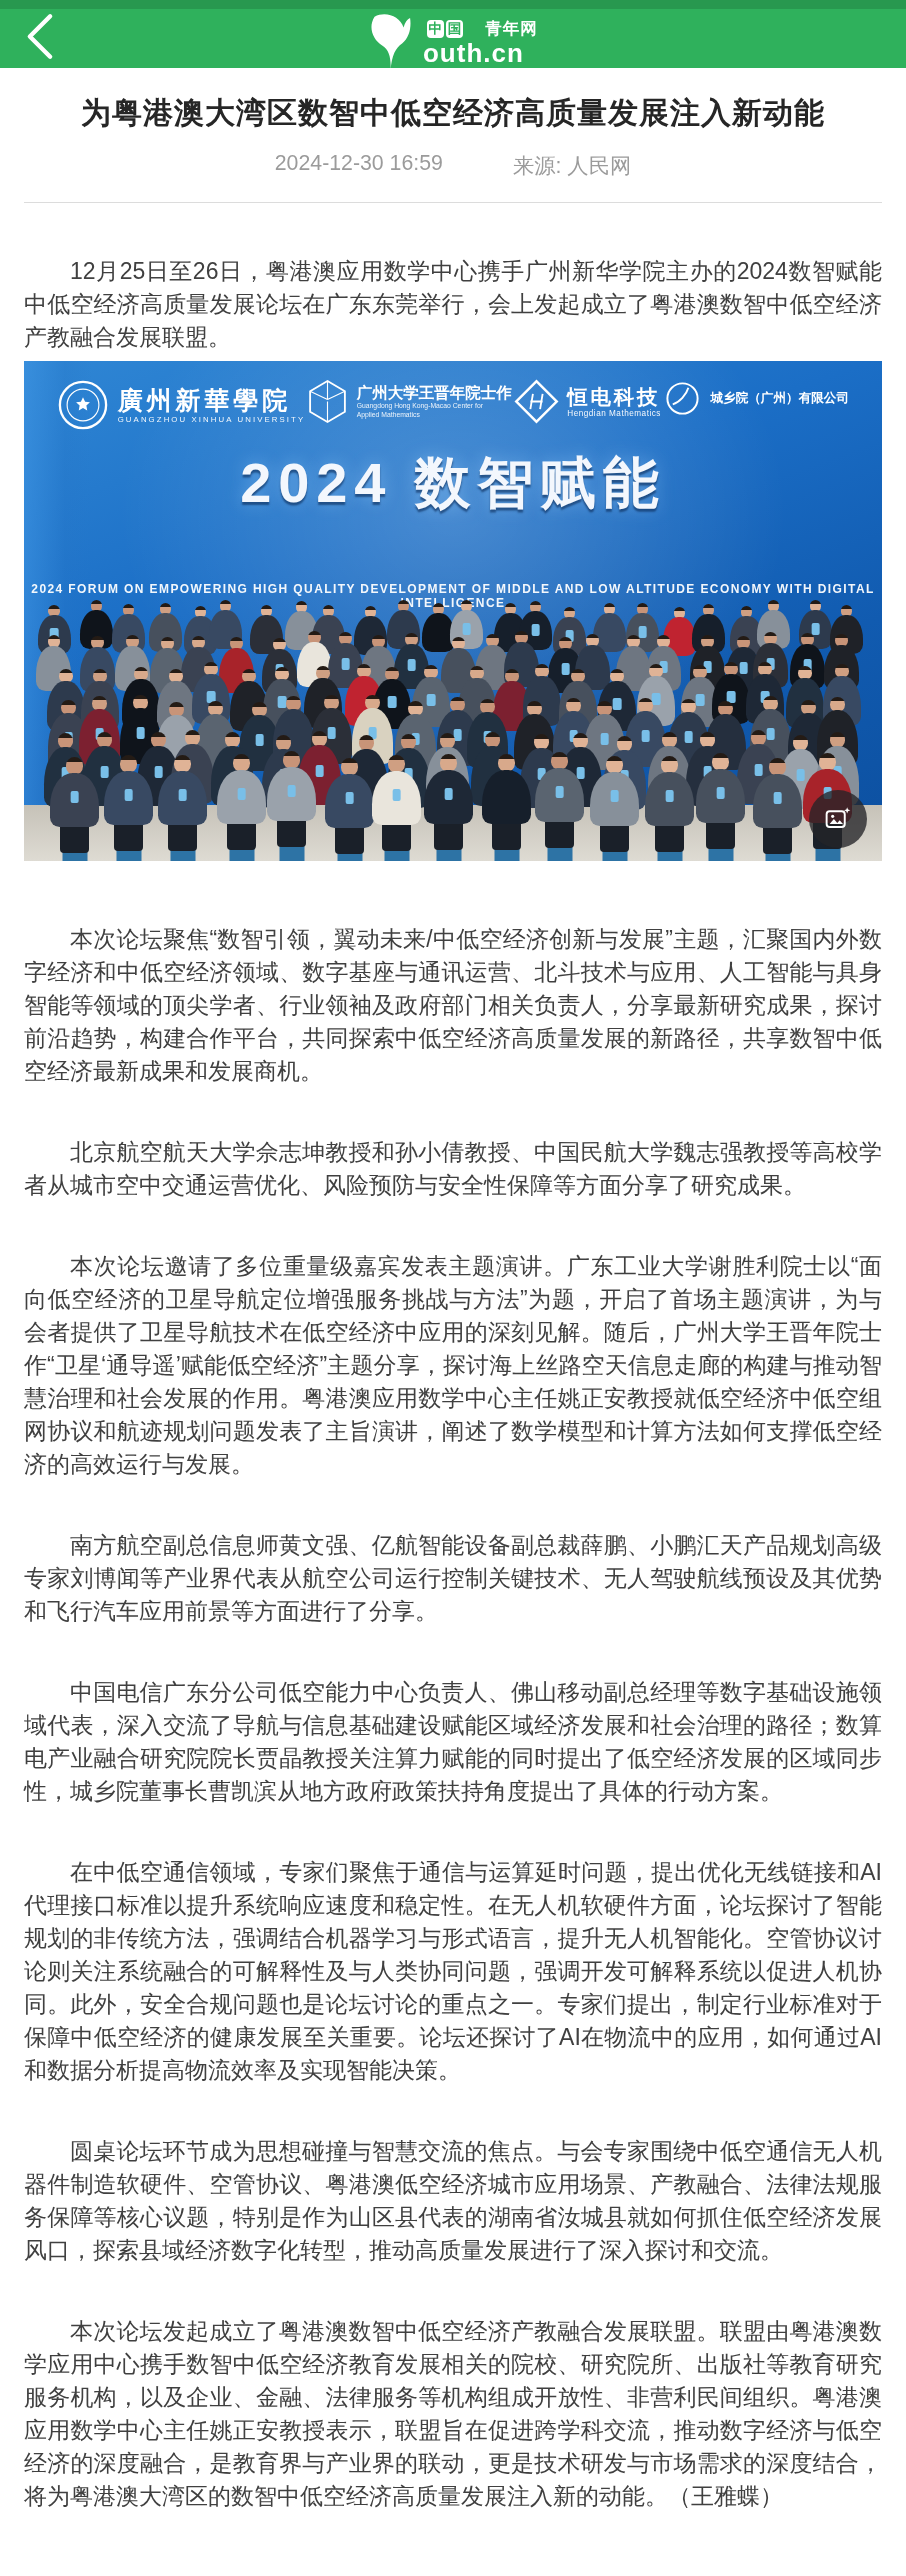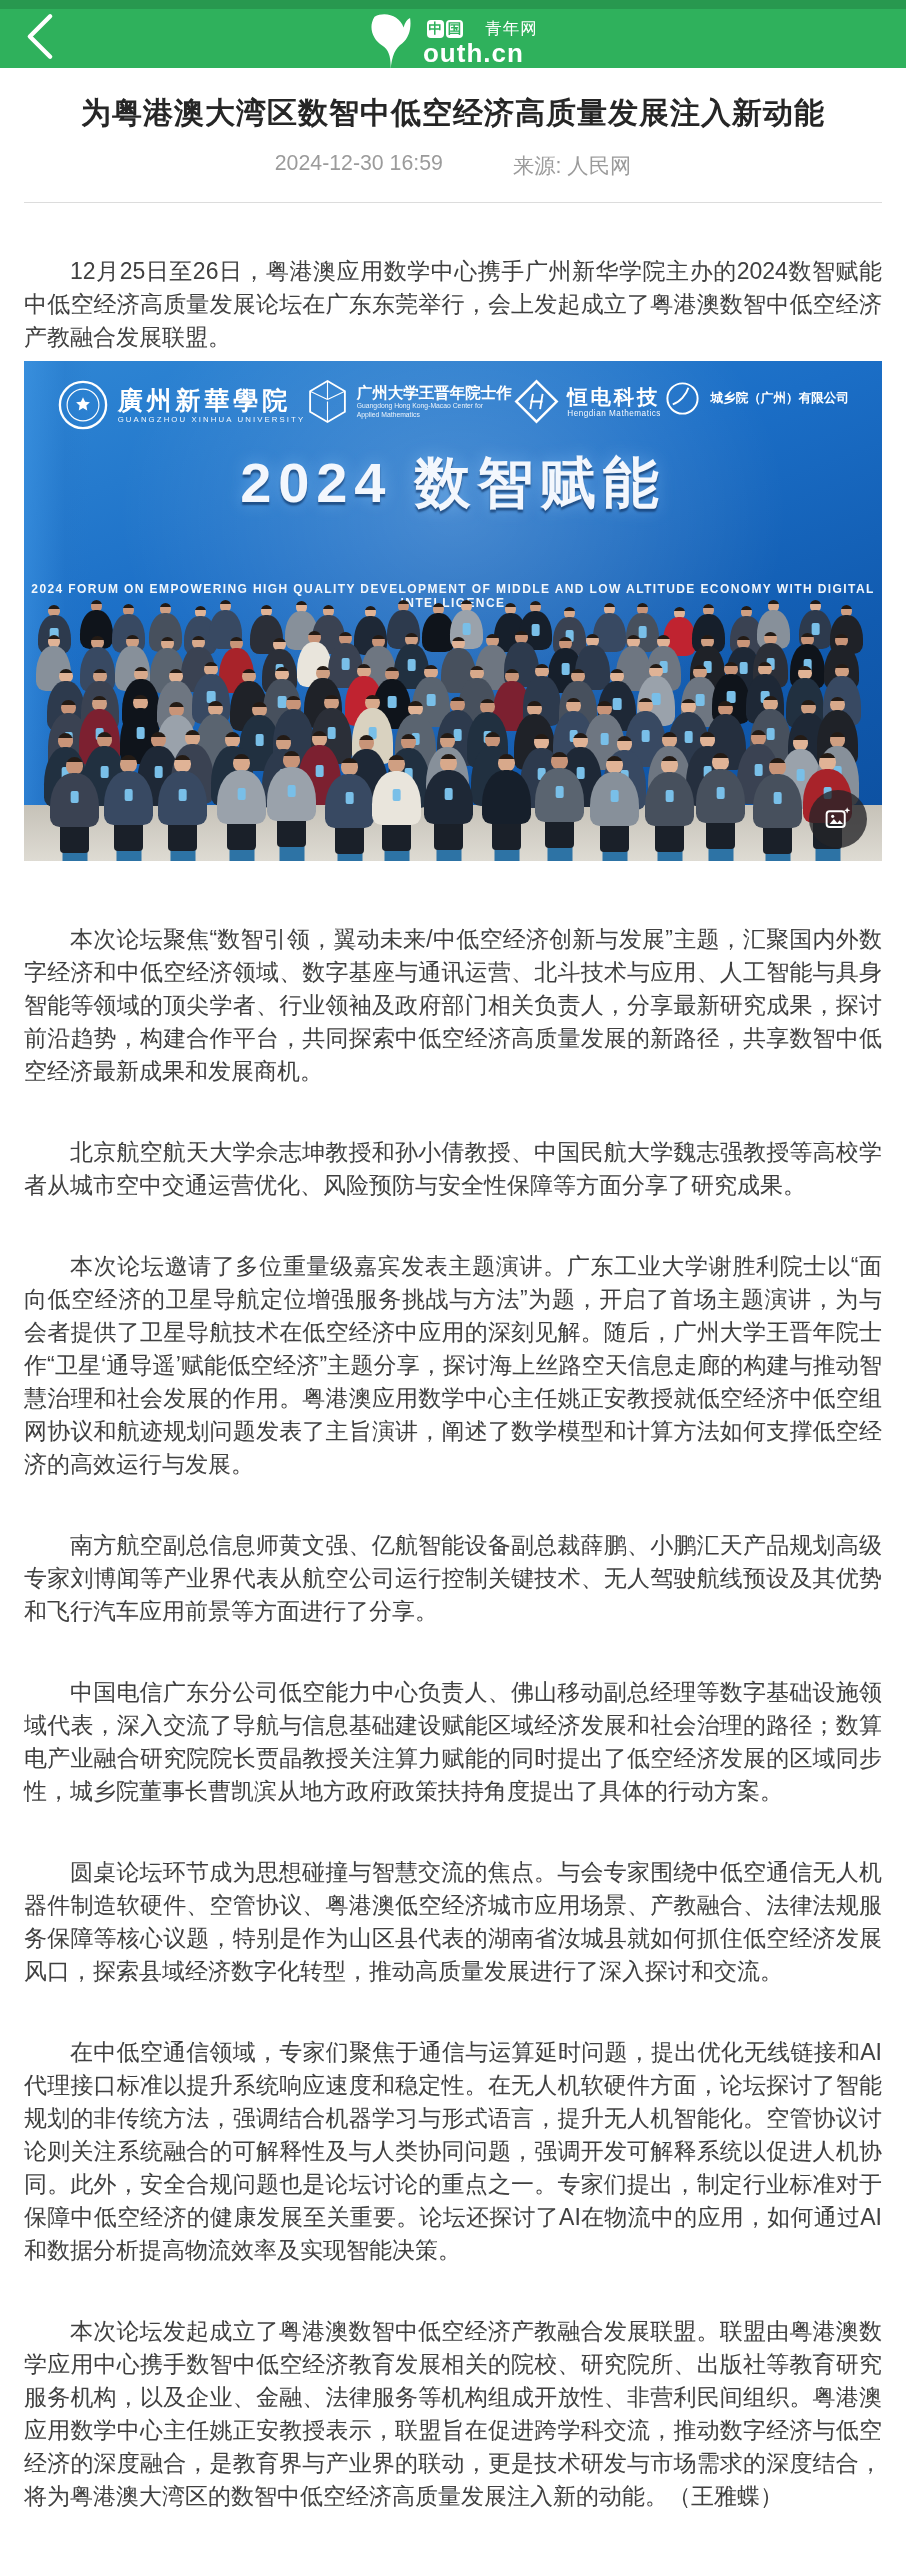--- a/index.html
+++ b/index.html
@@ -41,21 +41,21 @@
     cursor:pointer;
   }
   .logo-leaf{margin-right:-11.6px;margin-bottom:-3.9px;}
   .logo-col{display:flex;flex-direction:column;align-items:flex-start;}
   .logo-cn{display:flex;align-items:center;gap:1.9px;margin-left:25px;}
   .logo-cn .box{
     background:#fff;color:var(--green);
     font-weight:bold;font-size:13.6px;line-height:15.5px;
     padding:1px 1.9px;border-radius:3.9px;
   }
-  .logo-cn .rest{color:#fff;font-weight:normal;font-size:16.5px;letter-spacing:1px;margin-left:20px;}
+  .logo-cn .rest{color:#fff;font-weight:bold;font-size:16.5px;letter-spacing:1px;margin-left:20px;}
   .logo-en{color:#fff;font-weight:bold;font-size:26px;letter-spacing:1px;line-height:27px;margin-left:21.3px;}
   
   .title{
     margin:25px 39px 0;
     text-align:center;
     font-size:30px;line-height:39px;
     font-weight:bold;color:#262626;
     letter-spacing:1px;
   }
   .meta{
@@ -928,19 +928,19 @@
       </button>
     </figure>
 
     <div class="after-caption"></div>
 
     <p>本次论坛聚焦“数智引领，翼动未来/中低空经济创新与发展”主题，汇聚国内外数字经济和中低空经济领域、数字基座与通讯运营、北斗技术与应用、人工智能与具身智能等领域的顶尖学者、行业领袖及政府部门相关负责人，分享最新研究成果，探讨前沿趋势，构建合作平台，共同探索中低空经济高质量发展的新路径，共享数智中低空经济最新成果和发展商机。</p>
     <p>北京航空航天大学佘志坤教授和孙小倩教授、中国民航大学魏志强教授等高校学者从城市空中交通运营优化、风险预防与安全性保障等方面分享了研究成果。</p>
     <p>本次论坛邀请了多位重量级嘉宾发表主题演讲。广东工业大学谢胜利院士以“面向低空经济的卫星导航定位增强服务挑战与方法”为题，开启了首场主题演讲，为与会者提供了卫星导航技术在低空经济中应用的深刻见解。随后，广州大学王晋年院士作“卫星‘通导遥’赋能低空经济”主题分享，探讨海上丝路空天信息走廊的构建与推动智慧治理和社会发展的作用。粤港澳应用数学中心主任姚正安教授就低空经济中低空组网协议和航迹规划问题发表了主旨演讲，阐述了数学模型和计算方法如何支撑低空经济的高效运行与发展。</p>
     <p>南方航空副总信息师黄文强、亿航智能设备副总裁薛鹏、小鹏汇天产品规划高级专家刘博闻等产业界代表从航空公司运行控制关键技术、无人驾驶航线预设及其优势和飞行汽车应用前景等方面进行了分享。</p>
     <p>中国电信广东分公司低空能力中心负责人、佛山移动副总经理等数字基础设施领域代表，深入交流了导航与信息基础建设赋能区域经济发展和社会治理的路径；数算电产业融合研究院院长贾晶教授关注算力赋能的同时提出了低空经济发展的区域同步性，城乡院董事长曹凯滨从地方政府政策扶持角度提出了具体的行动方案。</p>
+    <p>在中低空通信领域，专家们聚焦于通信与运算延时问题，提出优化无线链接和AI代理接口标准以提升系统响应速度和稳定性。在无人机软硬件方面，论坛探讨了智能规划的非传统方法，强调结合机器学习与形式语言，提升无人机智能化。空管协议讨论则关注系统融合的可解释性及与人类协同问题，强调开发可解释系统以促进人机协同。此外，安全合规问题也是论坛讨论的重点之一。专家们提出，制定行业标准对于保障中低空经济的健康发展至关重要。论坛还探讨了AI在物流中的应用，如何通过AI和数据分析提高物流效率及实现智能决策。</p>
     <p>圆桌论坛环节成为思想碰撞与智慧交流的焦点。与会专家围绕中低空通信无人机器件制造软硬件、空管协议、粤港澳低空经济城市应用场景、产教融合、法律法规服务保障等核心议题，特别是作为山区县代表的湖南省汝城县就如何抓住低空经济发展风口，探索县域经济数字化转型，推动高质量发展进行了深入探讨和交流。</p>
-    <p>在中低空通信领域，专家们聚焦于通信与运算延时问题，提出优化无线链接和AI代理接口标准以提升系统响应速度和稳定性。在无人机软硬件方面，论坛探讨了智能规划的非传统方法，强调结合机器学习与形式语言，提升无人机智能化。空管协议讨论则关注系统融合的可解释性及与人类协同问题，强调开发可解释系统以促进人机协同。此外，安全合规问题也是论坛讨论的重点之一。专家们提出，制定行业标准对于保障中低空经济的健康发展至关重要。论坛还探讨了AI在物流中的应用，如何通过AI和数据分析提高物流效率及实现智能决策。</p>
     <p>本次论坛发起成立了粤港澳数智中低空经济产教融合发展联盟。联盟由粤港澳数学应用中心携手数智中低空经济教育发展相关的院校、研究院所、出版社等教育研究服务机构，以及企业、金融、法律服务等机构组成开放性、非营利民间组织。粤港澳应用数学中心主任姚正安教授表示，联盟旨在促进跨学科交流，推动数字经济与低空经济的深度融合，是教育界与产业界的联动，更是技术研发与市场需求的深度结合，将为粤港澳大湾区的数智中低空经济高质量发展注入新的动能。（王雅蝶）</p>
   </article>
 
 </div>
 
 
 </body></html>

